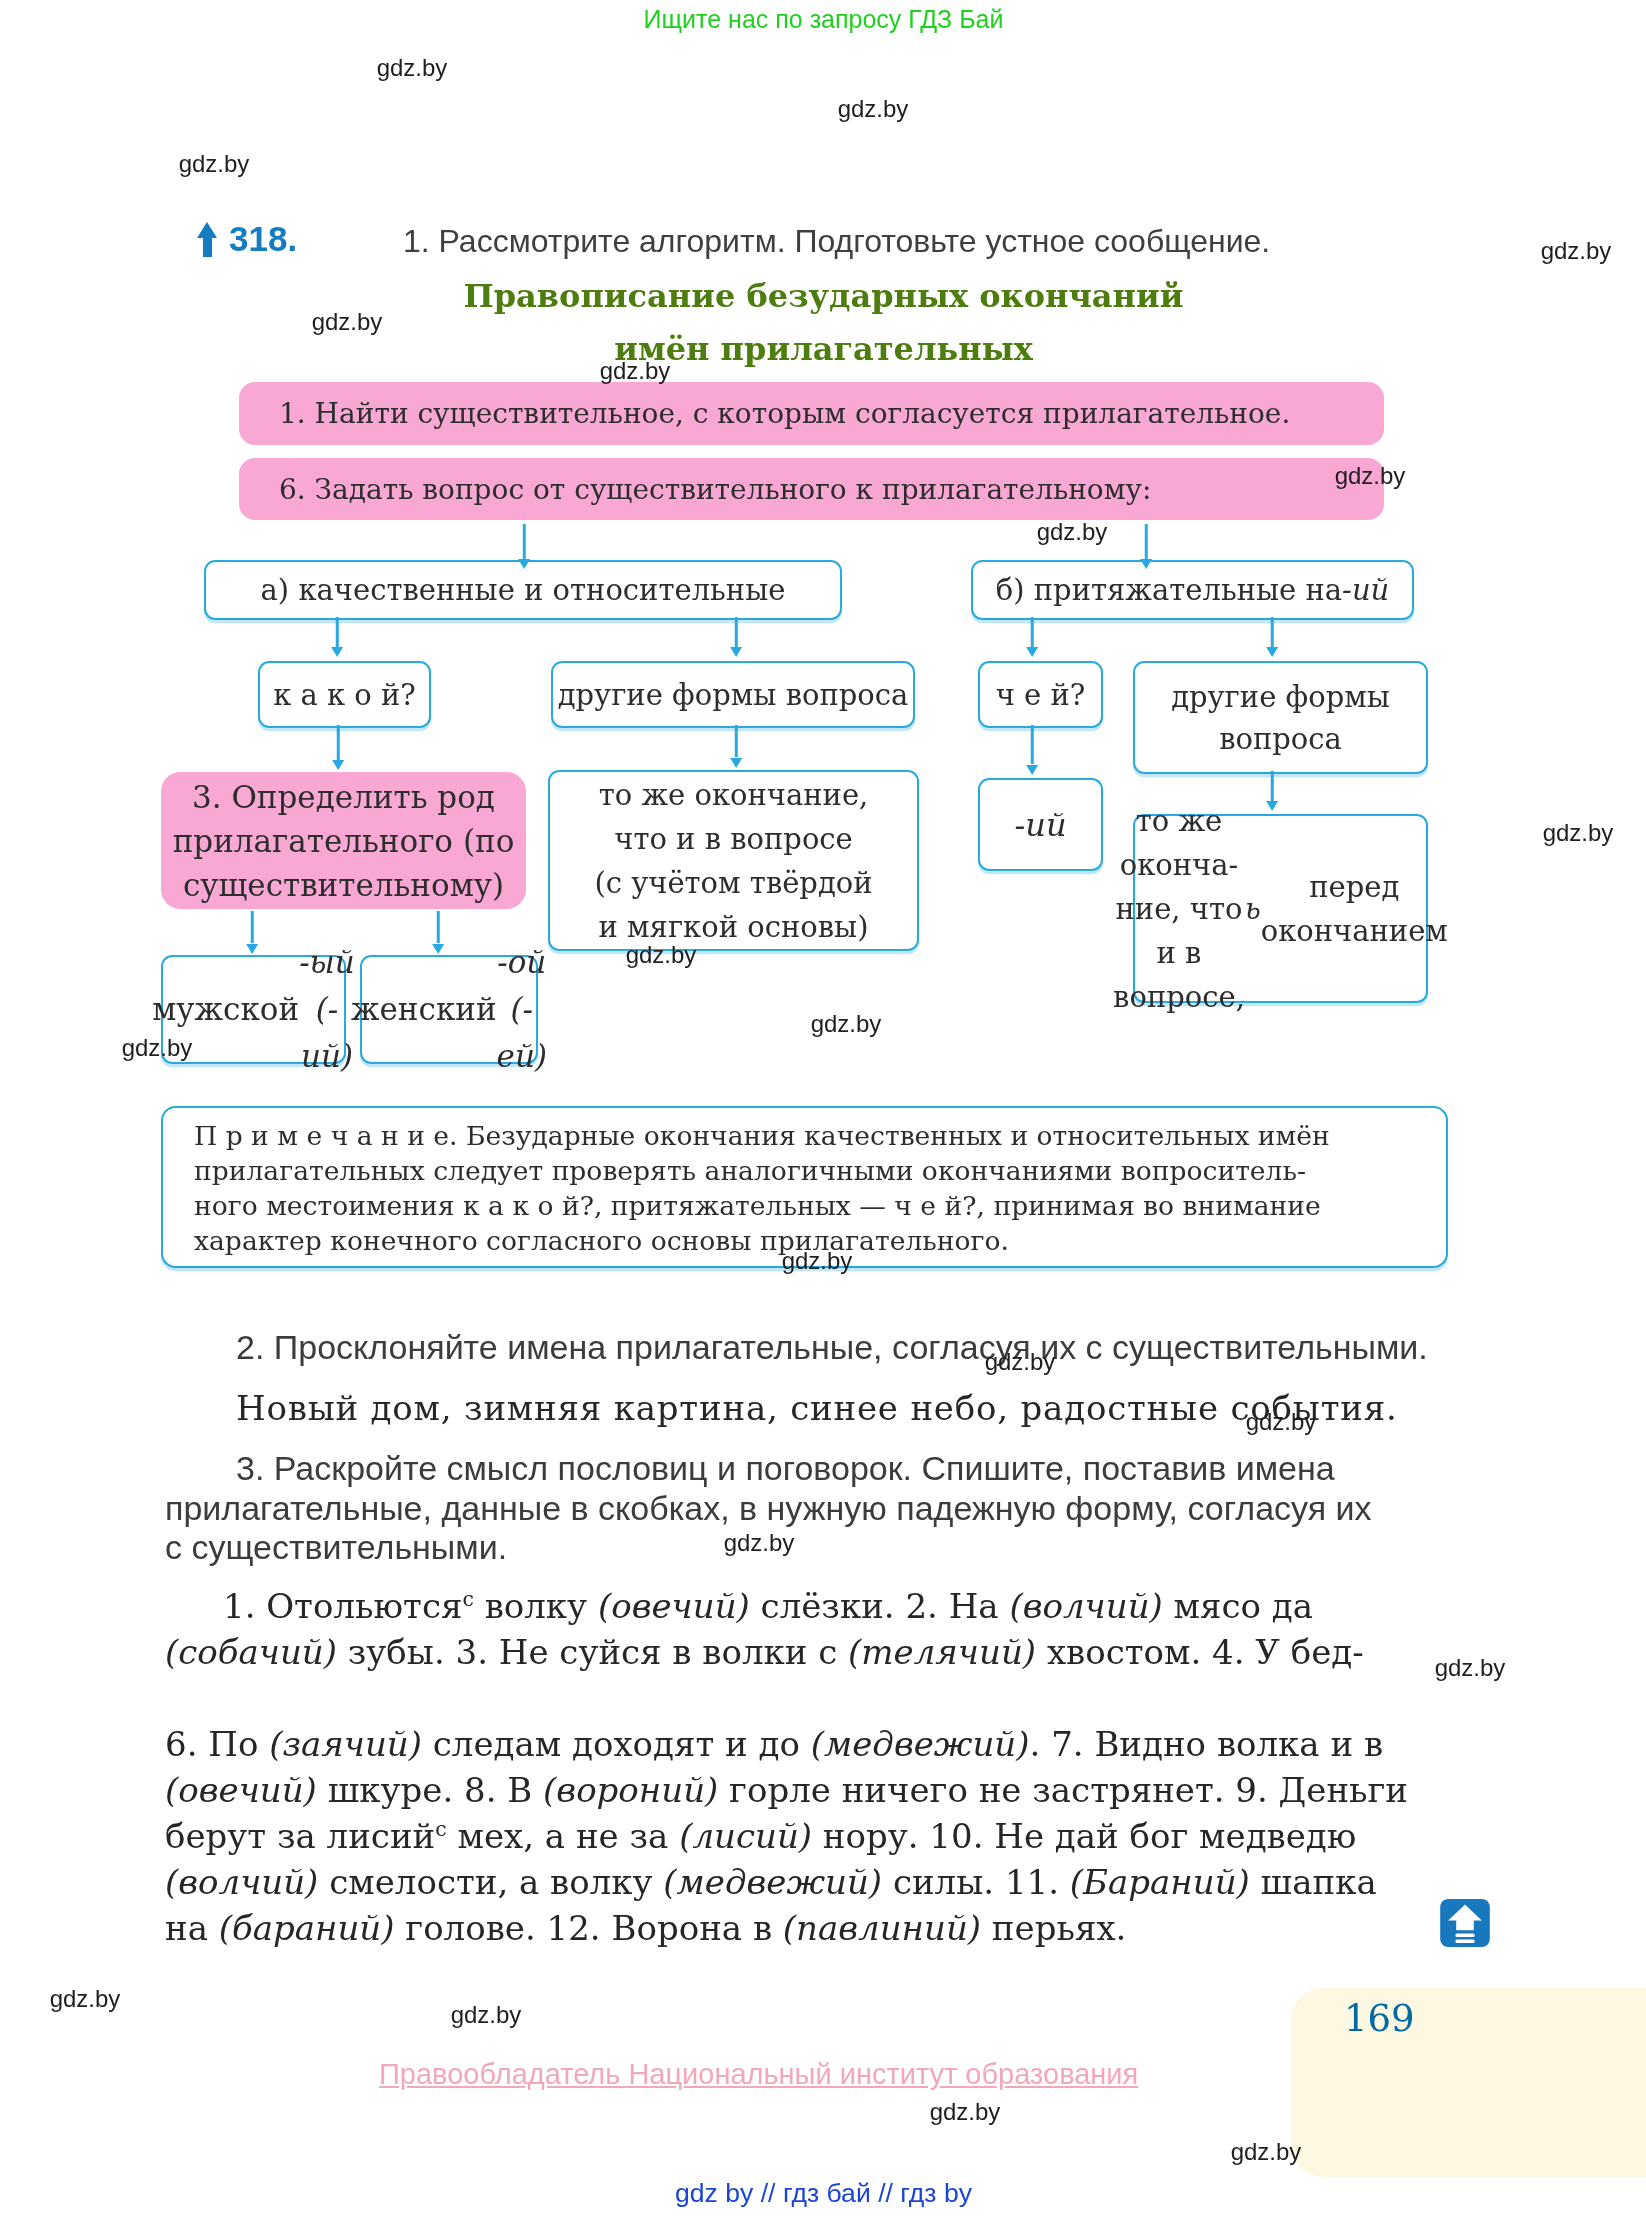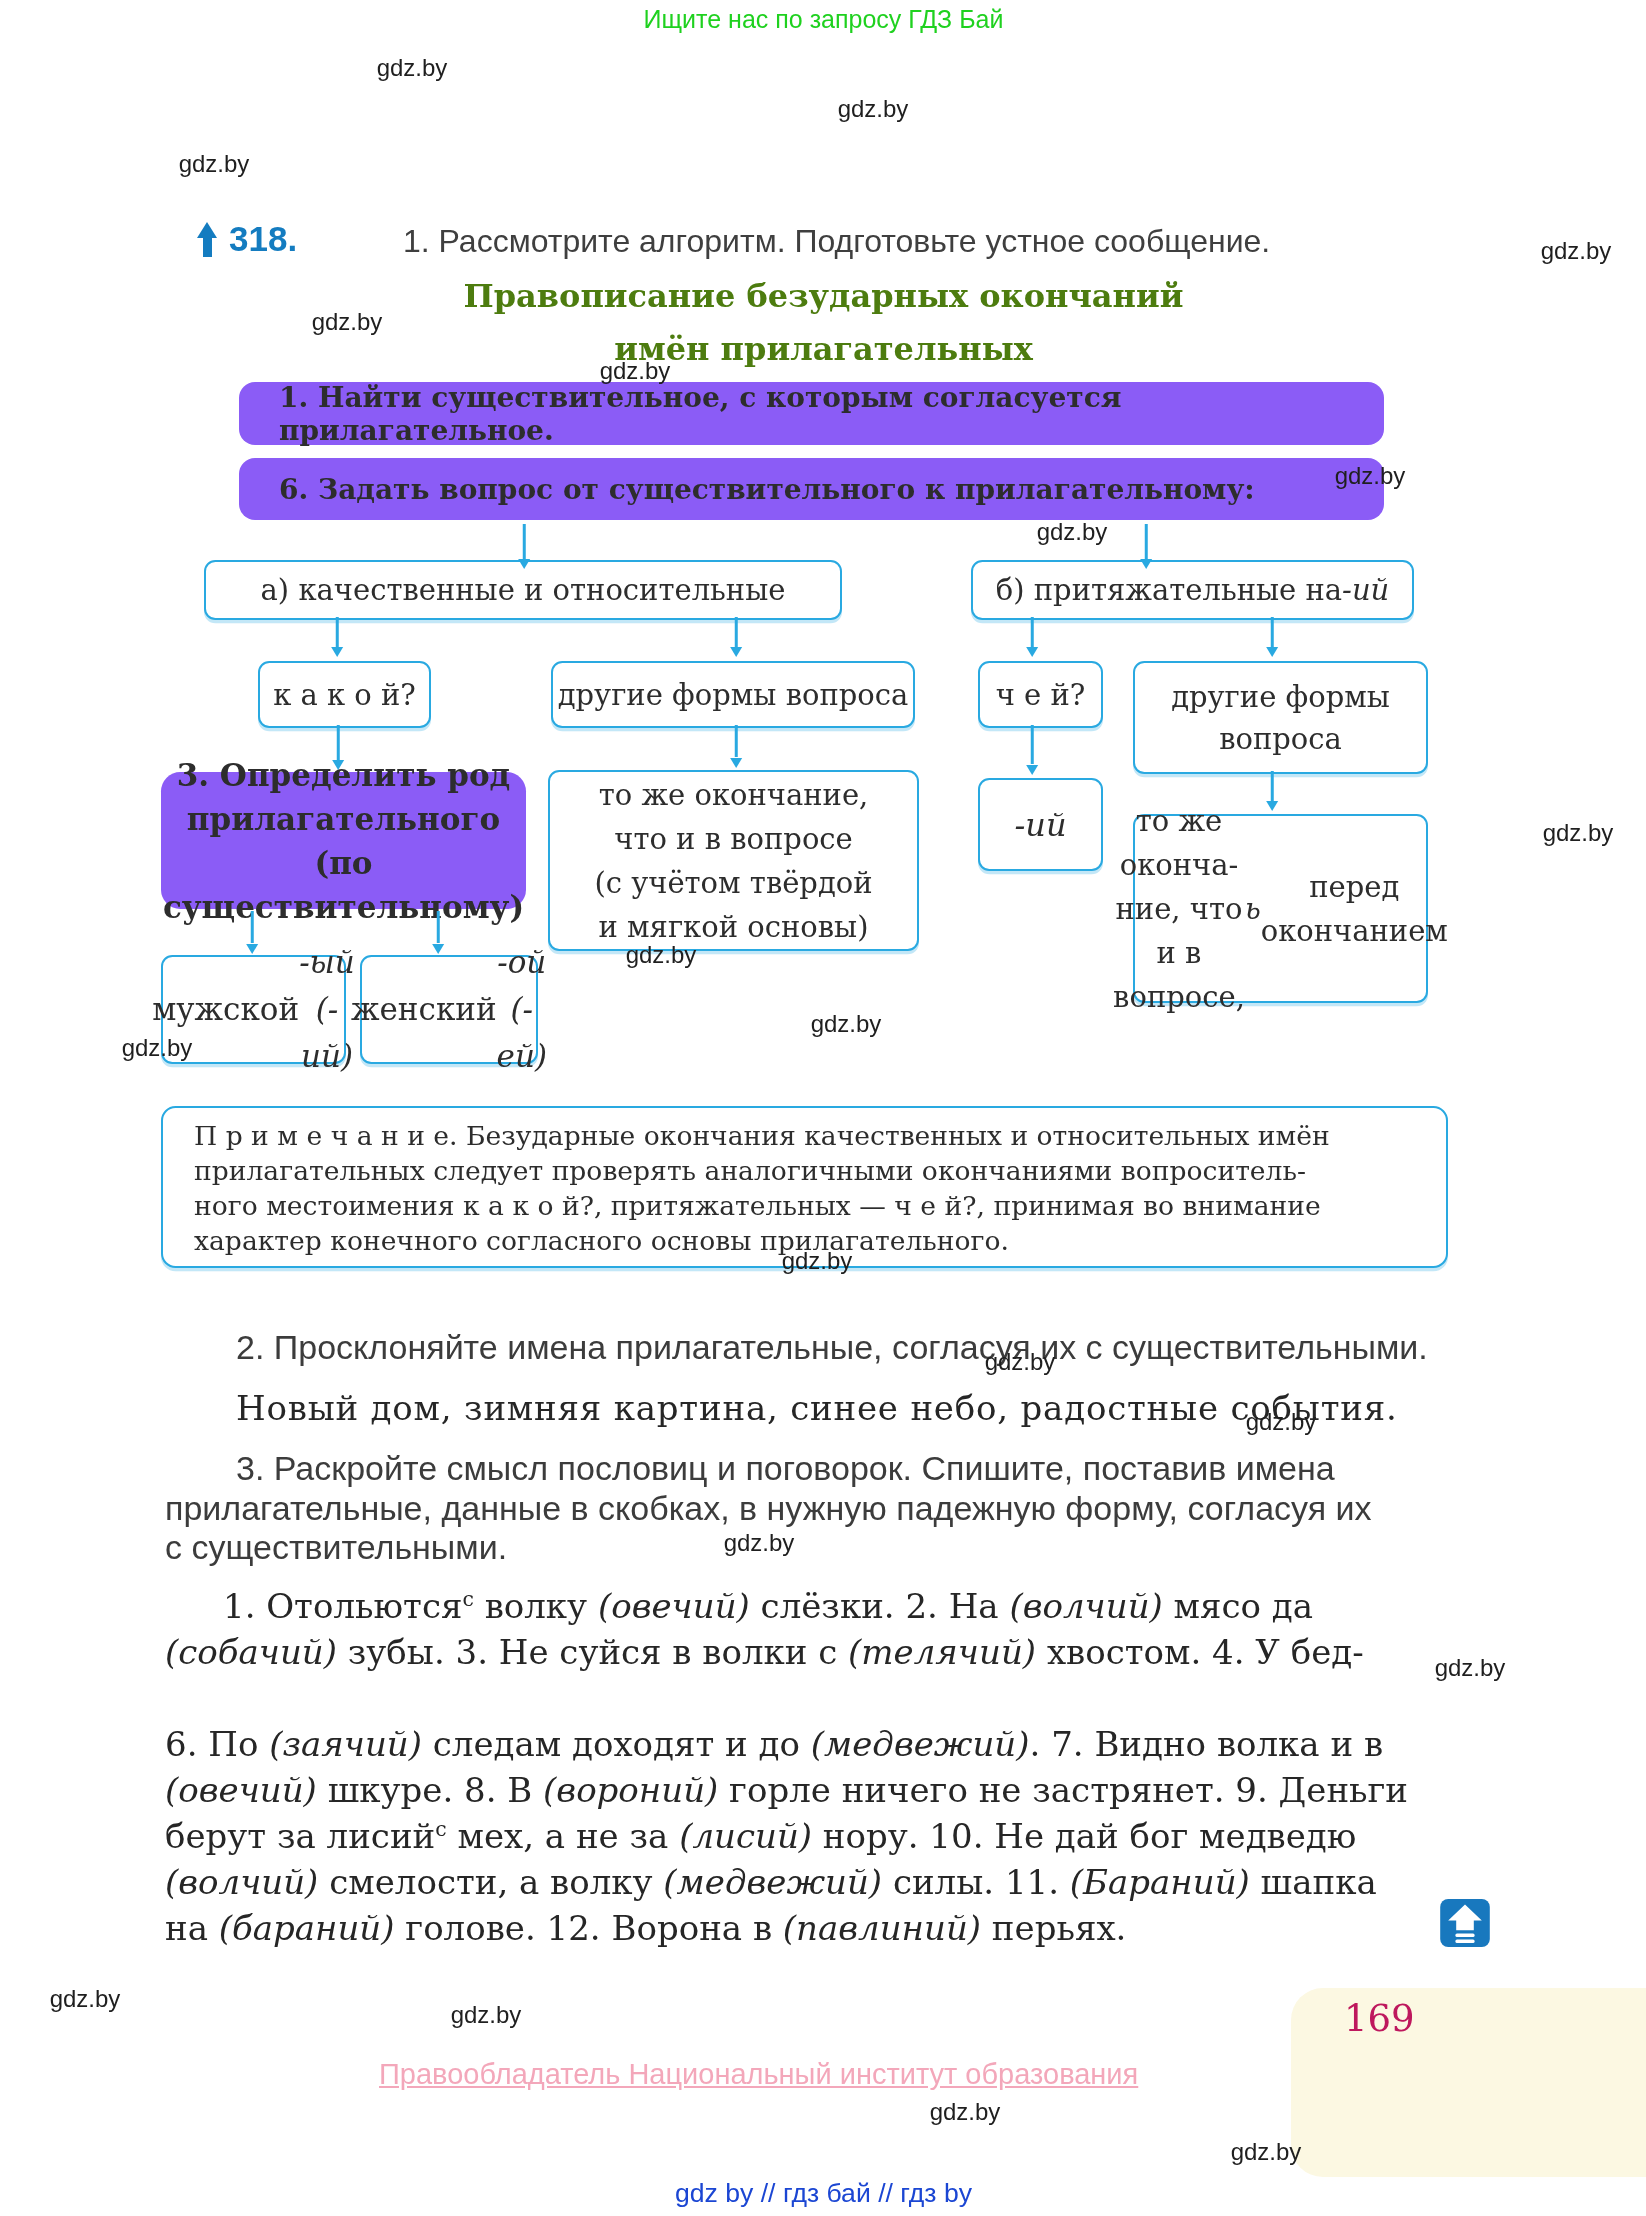--- a/index.html
+++ b/index.html
@@ -13,42 +13,42 @@
   
   .ex-arrow{position:absolute;left:197px;top:222px;width:21px;height:37px;}
   .ex-arrow .head{width:0;height:0;border-left:10.5px solid transparent;border-right:10.5px solid transparent;
       border-bottom:16px solid #147cc0;}
   .ex-arrow .stem{width:9.7px;height:19.3px;background:#147cc0;margin:0 auto;}
   .ex-num{left:229px;top:219px;font-family:"Liberation Sans",sans-serif;font-weight:bold;
       font-size:35px;color:#147cc0;white-space:nowrap;}
   .ex-task{font-family:"Liberation Sans",sans-serif;font-size:32px;color:#3f3f3f;white-space:nowrap;margin-left:48px;}
   .algo-title{font-weight:bold;font-size:32px;color:#4d7c0f;}
   
-  .fill-box{position:absolute;background:#8b5cf6;border-radius:16px;display:flex;align-items:center;
-      font-size:28px;color:#2d2d2d;white-space:pre-line;font-weight:bold;}
+  .fill-box{position:absolute;background:#f9a8d4;border-radius:16px;display:flex;align-items:center;
+      font-size:28px;color:#2d2d2d;white-space:pre-line;}
   .wbox{position:absolute;background:#fff;border:2.4px solid #29a9e1;border-radius:11.3px;
       box-shadow:0 3.2px 0 rgba(41,169,225,.28);display:flex;align-items:center;justify-content:center;
       text-align:center;font-size:29px;color:#2d2d2d;white-space:pre-line;}
   .arr{position:absolute;transform:translateX(-50%);width:13.7px;z-index:4;}
   .arr .line{position:absolute;left:50%;transform:translateX(-50%);top:0;width:2.8px;background:#29a9e1;}
   .arr .head{position:absolute;left:50%;transform:translateX(-50%);bottom:0;width:0;height:0;
       border-left:6.9px solid transparent;border-right:6.9px solid transparent;border-top:10.5px solid #29a9e1;}
   .note-box{position:absolute;left:161px;top:1106px;width:1221px;background:#fff;border:2.4px solid #29a9e1;
       border-radius:14.5px;box-shadow:0 3.2px 0 rgba(41,169,225,.28);padding:9.7px 31px 8px 31px;
       font-size:26.6px;line-height:35px;color:#2d2d2d;white-space:pre-line;}
   .sans-line{position:absolute;font-family:"Liberation Sans",sans-serif;font-size:34px;color:#3c3c3c;white-space:nowrap;}
   .serif-line{position:absolute;font-size:34px;color:#262626;white-space:nowrap;}
   .words-line{letter-spacing:0.8px;}
   sup{font-size:.6em;vertical-align:super;}
   i{font-style:italic;}
   
   .scroll-top{position:absolute;left:1440px;top:1899px;width:50px;height:48px;cursor:pointer;}
   .yellow-box{position:absolute;left:1291px;top:1988px;width:355px;height:189px;background:#fcf8e2;
       border-radius:32px 0 0 32px;}
-  .page-num{position:absolute;left:1344px;top:1997px;font-size:37px;color:#be185d;}
+  .page-num{position:absolute;left:1344px;top:1997px;font-size:37px;color:#0369a1;}
   .copyright{position:absolute;left:379px;top:2058px;font-family:"Liberation Sans",sans-serif;
       font-size:29px;color:#f3a7ba;text-decoration:underline;white-space:nowrap;cursor:pointer;}
   .footer-links{top:2178px;font-family:"Liberation Sans",sans-serif;font-size:26.6px;color:#1b46d3;cursor:pointer;}
 </style>
 </head>
 <body>
 
 <div class="page">
 
   <div class="center-line top-banner">Ищите нас по запросу ГДЗ Бай</div>

